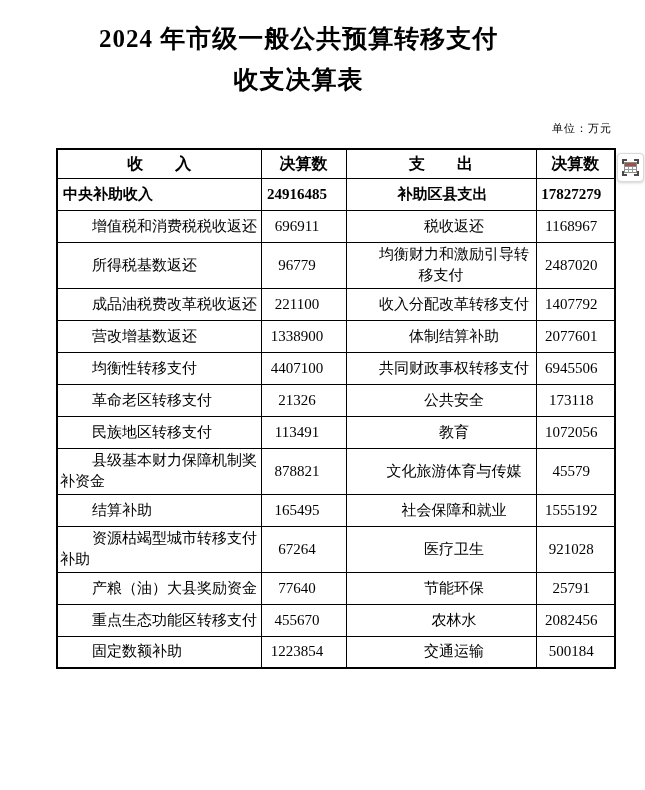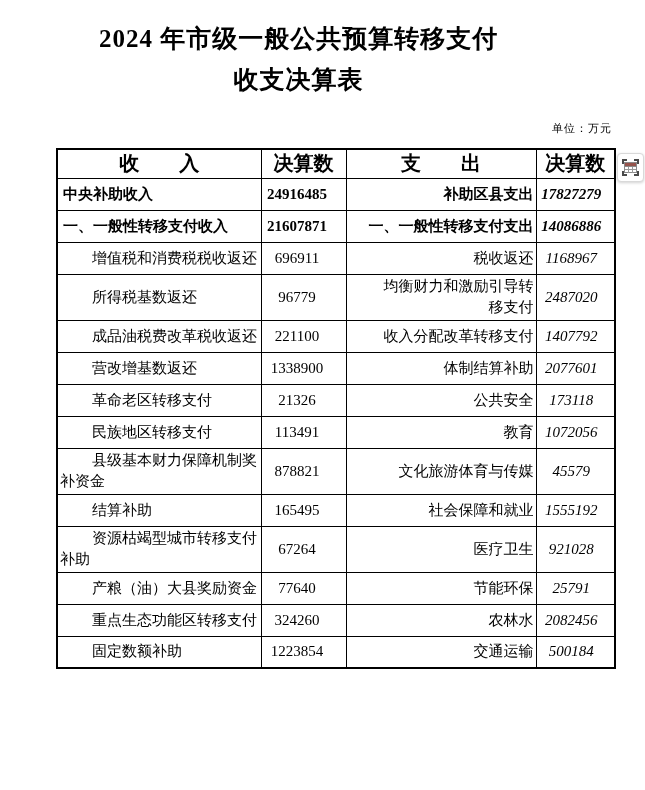--- a/index.html
+++ b/index.html
@@ -41,31 +41,31 @@
   col.c-eval    { width: 79px; }
   th, td {
     border: 1px solid #000;
     font-size: 15px;
     line-height: 21px;
     vertical-align: middle;
     overflow: hidden;
   }
   thead th {
     height: 29px;
-    font-size: 20px;
+    font-size: 16px;
     font-weight: bold;
     text-align: center;
   }
   tbody tr      { height: 32px; }
   tbody tr.tall { height: 46px; }
   td.lbl-income  { text-align: left; padding: 1px 2px 1px 2px; text-indent: 32px; }
-  td.lbl-expense { text-align: right; padding: 1px 2px 1px 2px; text-indent: 26px; }
+  td.lbl-expense { text-align: center; padding: 1px 2px 1px 2px; text-indent: 26px; }
   td.val { text-align: center; }
   td.val-income  { padding-right: 13px; }
-  td.val-expense { padding-right: 8px; font-style: italic; }
+  td.val-expense { padding-right: 8px; }
   tr.bold td { font-weight: bold; }
   tr.bold td.lbl-income, tr.bold td.lbl-expense { text-indent: 3px; }
 
   
   .capture-btn {
     position: absolute;
     left: 617px; top: 153px;
     width: 27px; height: 29px;
     background: #fff;
     border: 1px solid #d9d9d9;
@@ -119,26 +119,20 @@
       <th>决算数</th>
     </tr>
   </thead>
   <tbody>
       <tr class="bold">
     <td class="lbl-income">中央补助收入</td>
     <td class="val val-income">24916485</td>
     <td class="lbl-expense">补助区县支出</td>
     <td class="val val-expense">17827279</td>
   </tr>
-      <tr class="bold">
-    <td class="lbl-income">一、一般性转移支付收入</td>
-    <td class="val val-income">21607871</td>
-    <td class="lbl-expense">一、一般性转移支付支出</td>
-    <td class="val val-expense">14086886</td>
-  </tr>
       <tr>
     <td class="lbl-income">增值税和消费税税收返还</td>
     <td class="val val-income">696911</td>
     <td class="lbl-expense">税收返还</td>
     <td class="val val-expense">1168967</td>
   </tr>
       <tr class="tall">
     <td class="lbl-income">所得税基数返还</td>
     <td class="val val-income">96779</td>
     <td class="lbl-expense">均衡财力和激励引导转移支付</td>
@@ -150,20 +144,26 @@
     <td class="lbl-expense">收入分配改革转移支付</td>
     <td class="val val-expense">1407792</td>
   </tr>
       <tr>
     <td class="lbl-income">营改增基数返还</td>
     <td class="val val-income">1338900</td>
     <td class="lbl-expense">体制结算补助</td>
     <td class="val val-expense">2077601</td>
   </tr>
       <tr>
+    <td class="lbl-income">均衡性转移支付</td>
+    <td class="val val-income">4407100</td>
+    <td class="lbl-expense">共同财政事权转移支付</td>
+    <td class="val val-expense">6945506</td>
+  </tr>
+      <tr>
     <td class="lbl-income">革命老区转移支付</td>
     <td class="val val-income">21326</td>
     <td class="lbl-expense">公共安全</td>
     <td class="val val-expense">173118</td>
   </tr>
       <tr>
     <td class="lbl-income">民族地区转移支付</td>
     <td class="val val-income">113491</td>
     <td class="lbl-expense">教育</td>
     <td class="val val-expense">1072056</td>
@@ -187,21 +187,21 @@
     <td class="val val-expense">921028</td>
   </tr>
       <tr>
     <td class="lbl-income">产粮（油）大县奖励资金</td>
     <td class="val val-income">77640</td>
     <td class="lbl-expense">节能环保</td>
     <td class="val val-expense">25791</td>
   </tr>
       <tr>
     <td class="lbl-income">重点生态功能区转移支付</td>
-    <td class="val val-income">324260</td>
+    <td class="val val-income">455670</td>
     <td class="lbl-expense">农林水</td>
     <td class="val val-expense">2082456</td>
   </tr>
       <tr>
     <td class="lbl-income">固定数额补助</td>
     <td class="val val-income">1223854</td>
     <td class="lbl-expense">交通运输</td>
     <td class="val val-expense">500184</td>
   </tr>
     </tbody>

